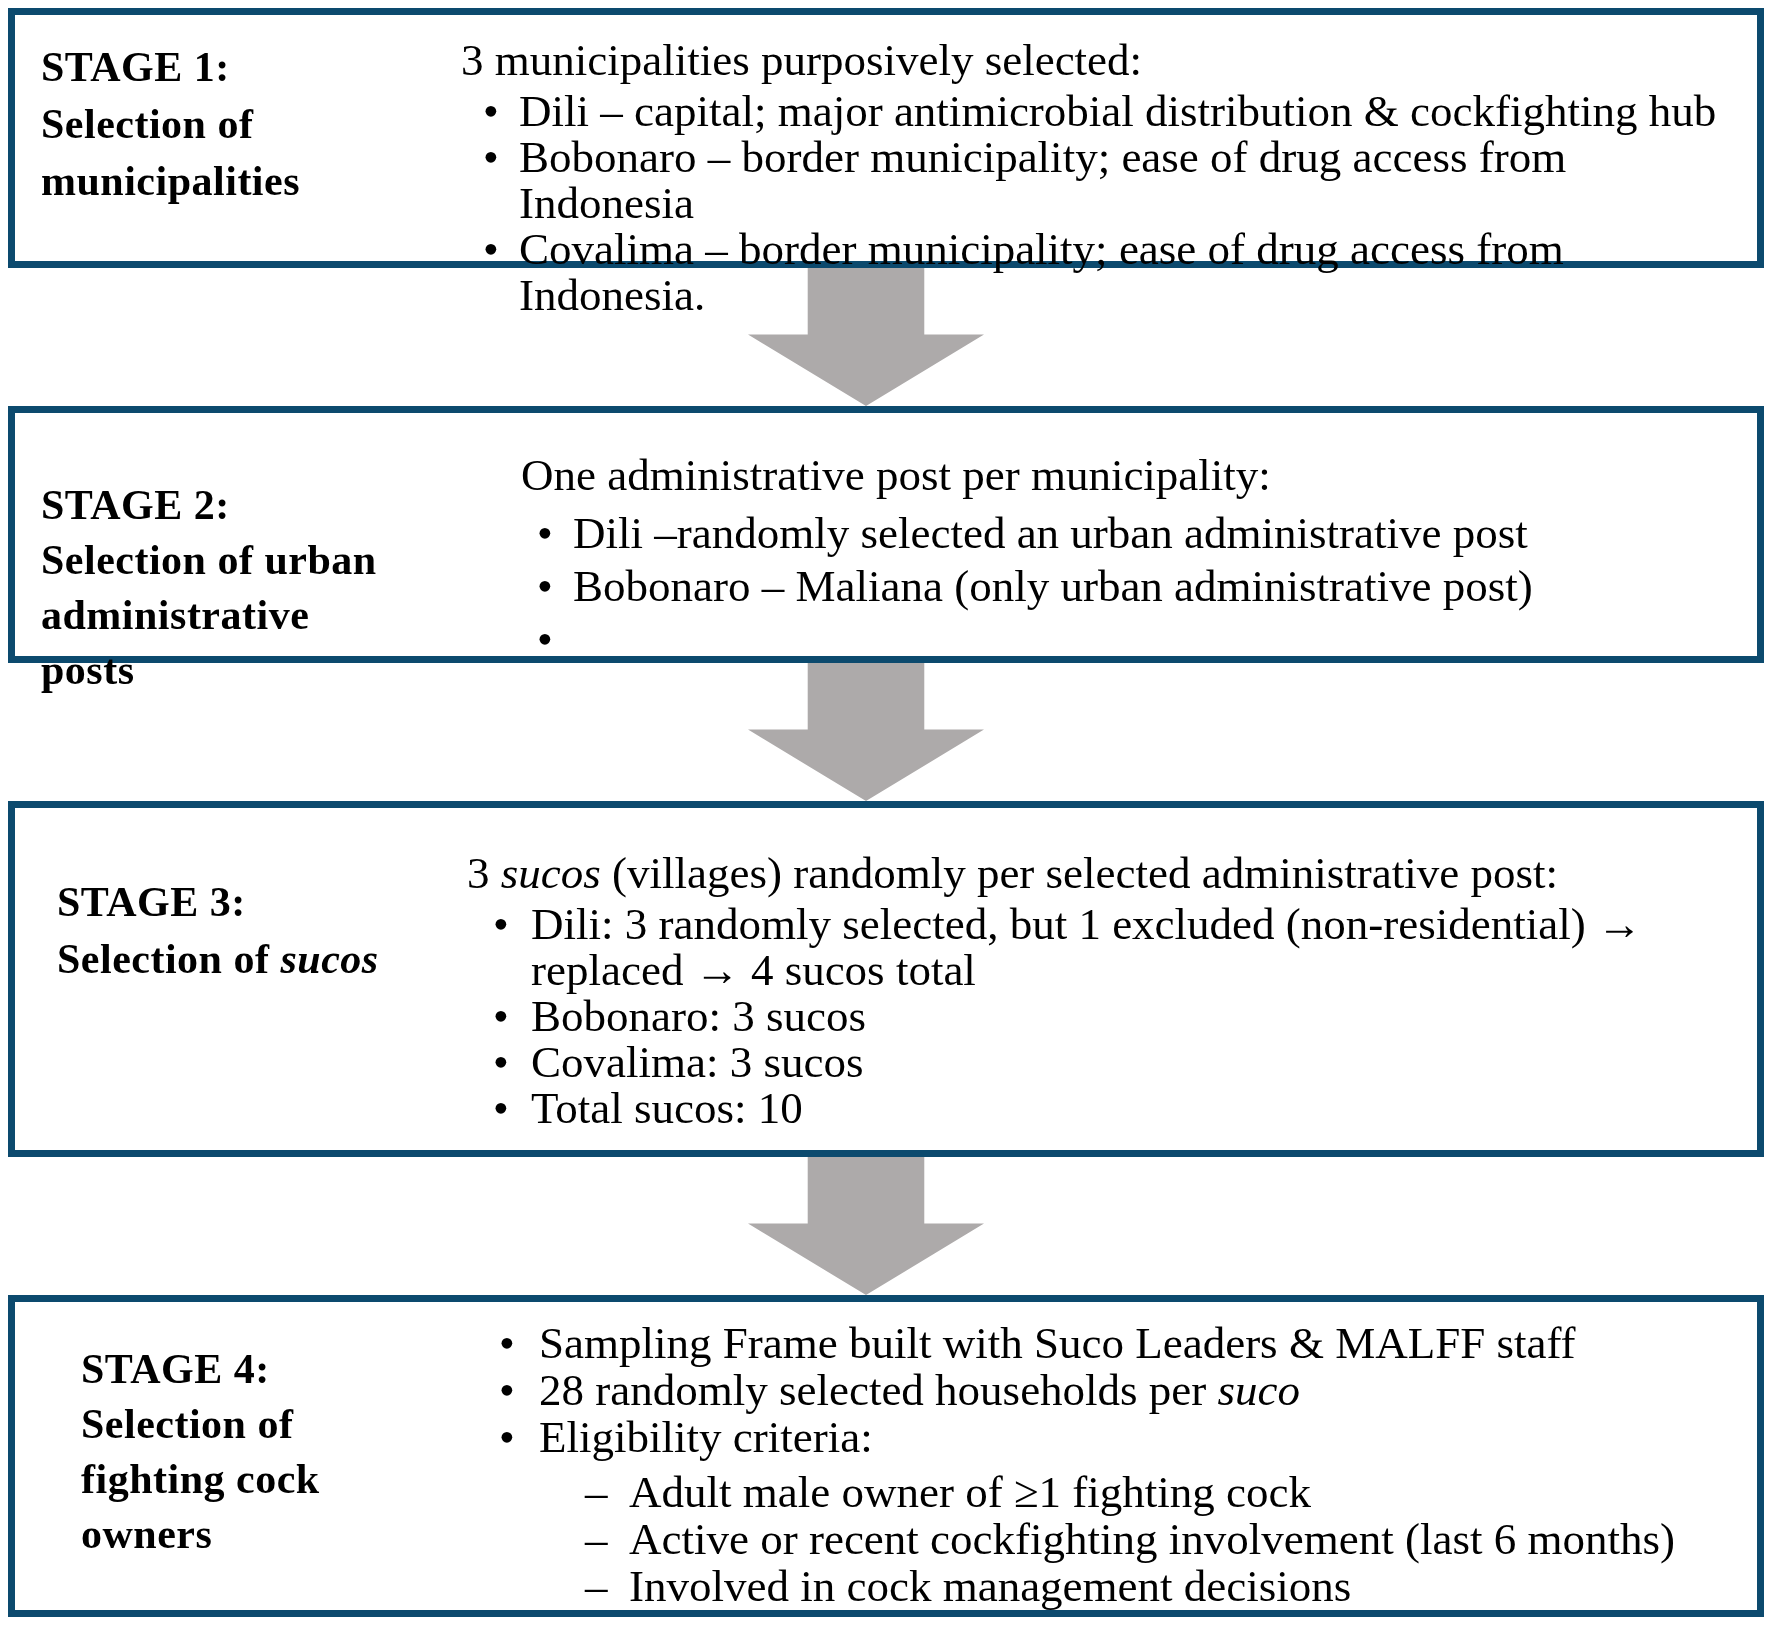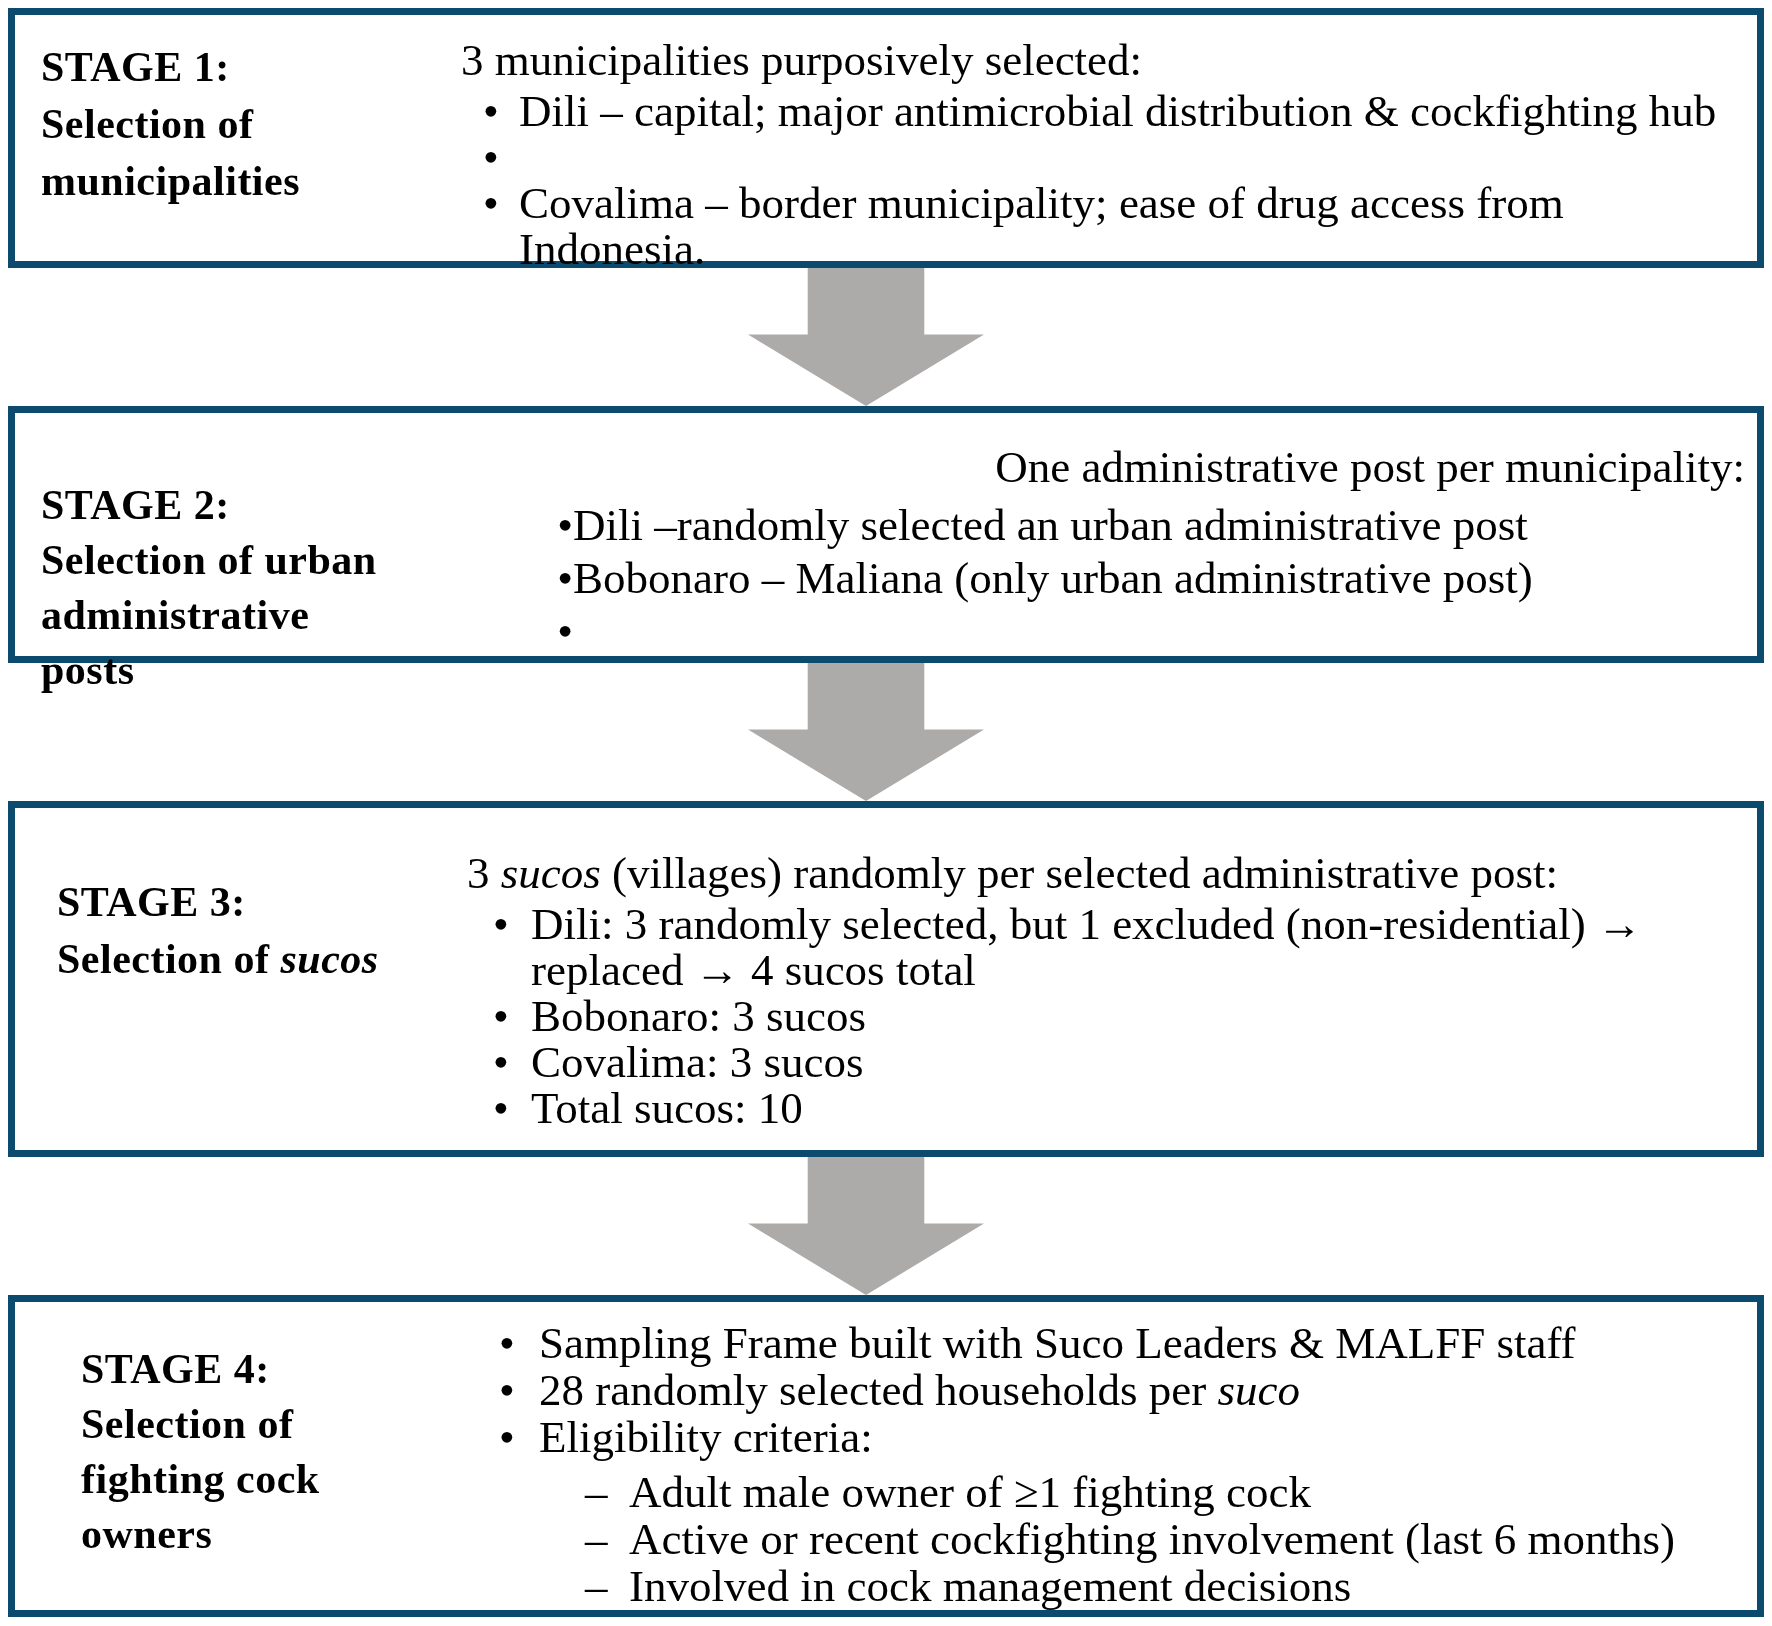--- a/index.html
+++ b/index.html
@@ -38,21 +38,21 @@
   .b2 .title { width: 480px; padding: 18px 0 0 26px; line-height: 55px; margin-top: 47px; }
   .b3 .title { width: 410px; padding: 66px 0 0 42px; }
   .b4 .title { width: 410px; padding: 40px 0 0 26px; line-height: 55px; }
 
   .content {
     flex: 1;
     font-size: 45px;
     padding-right: 12px;
   }
   .b1 .content { padding-top: 22px; line-height: 46px; }
-  .b2 .content { padding-top: 28px; line-height: 53px; text-align: right; }
+  .b2 .content { padding-top: 36px; line-height: 53px; }
   .b3 .content { padding-top: 42px; line-height: 46px; }
   .b4 .content { padding-top: 18px; line-height: 47px; }
 
   .intro { margin-bottom: 5px; }
   .brow { display: flex; }
   .bm { flex: none; }
 
   .b1 .brow { padding-left: 22px; } .b1 .bm { width: 36px; }
   .b2 .brow { padding-left: 16px; } .b2 .bm { width: 36px; }
   .b3 .brow { padding-left: 26px; } .b3 .bm { width: 38px; }
@@ -88,20 +88,21 @@
       <div>municipalities</div>
     </div>
     <div class="content">
       <div class="intro">3 municipalities purposively selected:</div>
       <div class="brow">
         <span class="bm">•</span>
         <span>Dili – capital; major antimicrobial distribution &amp; cockfighting hub</span>
       </div>
       <div class="brow">
         <span class="bm">•</span>
+        <span>Bobonaro – border municipality; ease of drug access from Indonesia</span>
       </div>
       <div class="brow">
         <span class="bm">•</span>
         <span>Covalima – border municipality; ease of drug access from Indonesia.</span>
       </div>
     </div>
   </div>
 
   <div class="arrow a1"></div>
 

